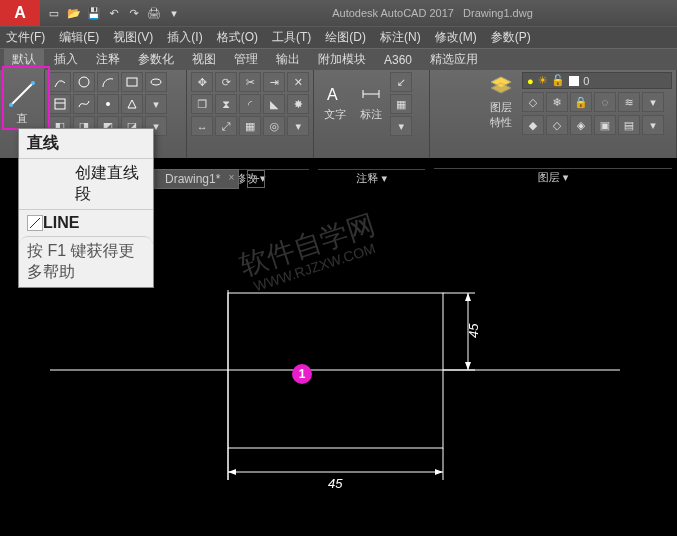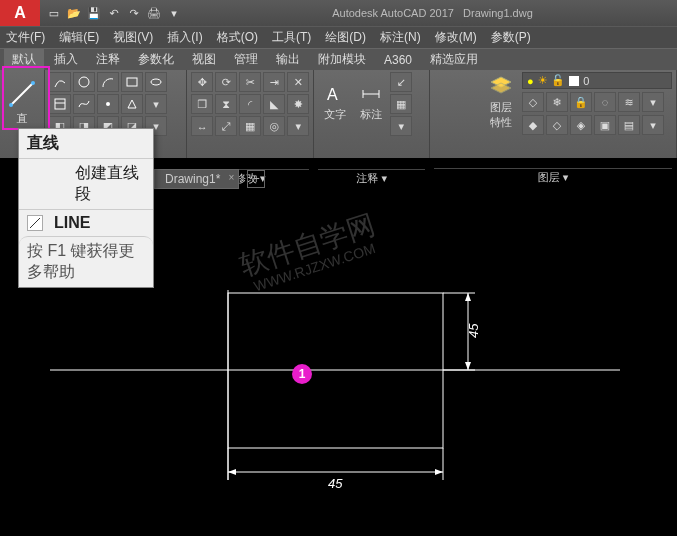--- a/index.html
+++ b/index.html
@@ -33,21 +33,21 @@
 .smallbtn { width: 22px; height: 20px; display: flex; align-items: center; justify-content: center; background: #666; border: 1px solid #555; }
 .txtlbl { font-size: 11px; color: #ddd; text-align: center; }
 
 
 .line-highlight { position: absolute; left: 2px; top: 66px; width: 48px; height: 64px; border: 2px solid #e91ecb; pointer-events: none; z-index: 5; }
 
 
 .tooltip { position: absolute; left: 18px; top: 128px; width: 136px; background: #f0f0f0; border: 1px solid #888; color: #222; font-size: 16px; z-index: 6; box-shadow: 2px 2px 6px rgba(0,0,0,.4); }
 .tooltip .tt-title { padding: 4px 8px; font-weight: bold; border-bottom: 1px solid #ccc; }
 .tooltip .tt-sub { padding: 4px 8px; margin-left: 48px; }
-.tooltip .tt-cmd { padding: 4px 8px; display: flex; align-items: center; gap: 11px; border-top: 1px solid #ccc; }
+.tooltip .tt-cmd { padding: 4px 8px; display: flex; align-items: center; gap: 0; border-top: 1px solid #ccc; }
 .tooltip .tt-cmd .ico { width: 16px; height: 16px; background: #fff; border: 1px solid #aaa; display: inline-flex; align-items: center; justify-content: center; }
 .tooltip .tt-help { padding: 4px 8px; color: #555; border-top: 1px solid #ccc; border-radius: 9px; }
 
 
 .doctabs { position: absolute; left: 154px; top: 168px; height: 22px; display: flex; align-items: center; gap: 8px; color: #ccc; font-size: 12px; }
 .doctab { background: #555; padding: 2px 18px 2px 10px; border: 1px solid #666; position: relative; }
 .doctab .close { position: absolute; right: 4px; top: 2px; color: #aaa; font-size: 10px; }
 .addtab { width: 18px; height: 18px; border: 1px solid #666; display: flex; align-items: center; justify-content: center; color: #aaa; }
 
 

